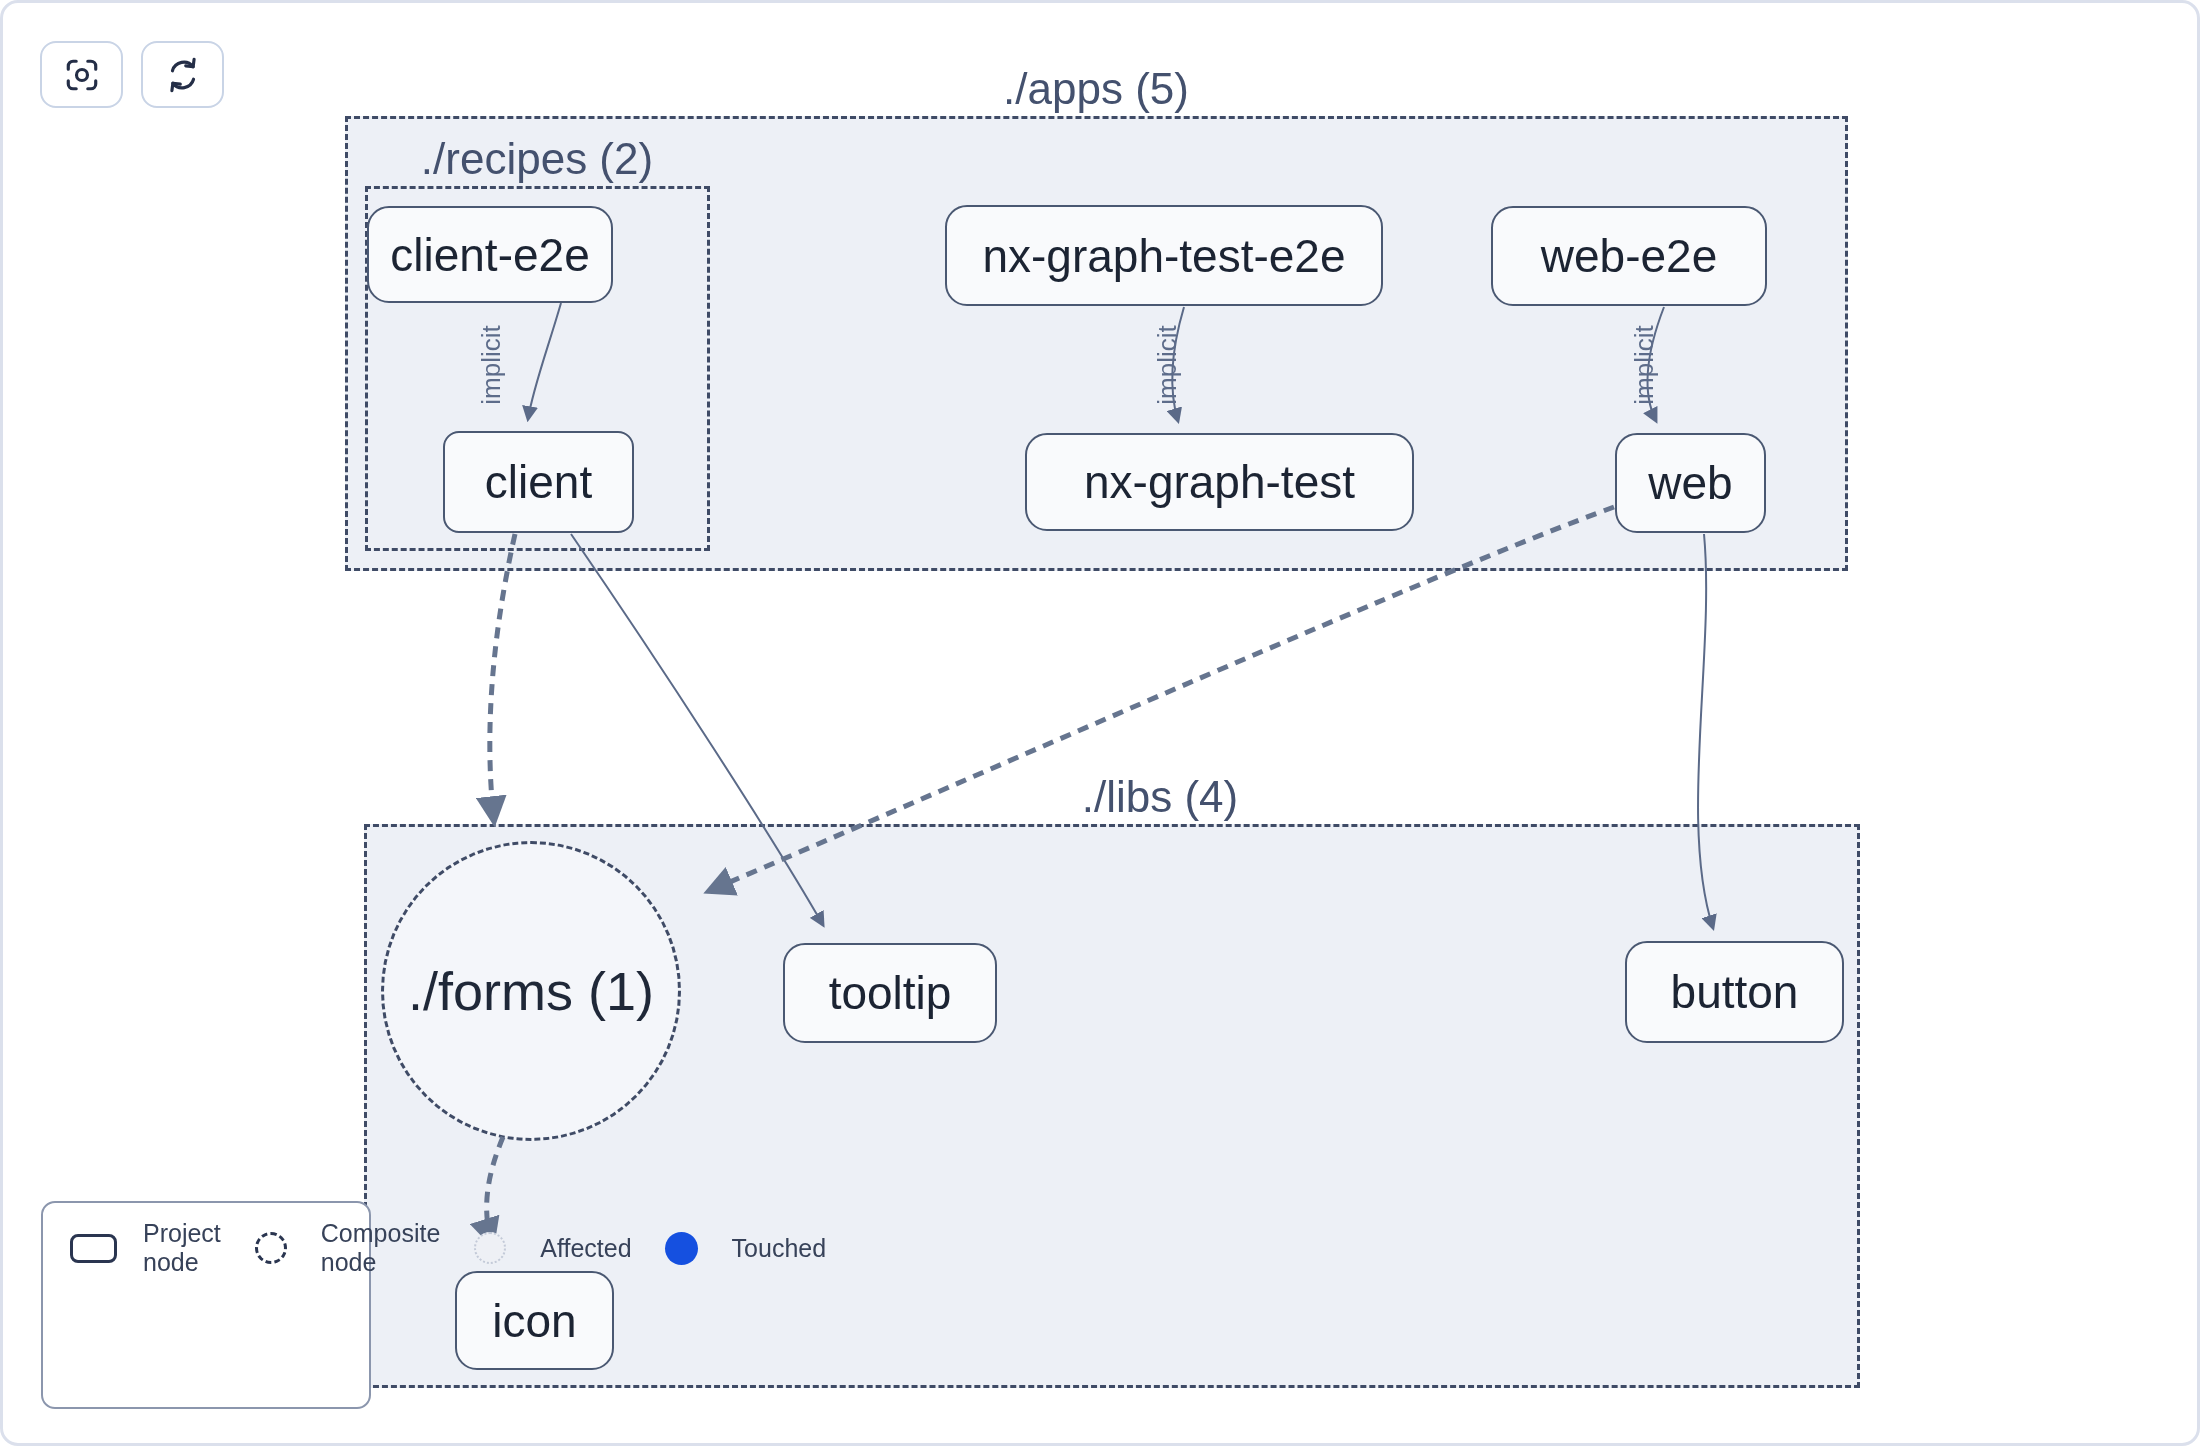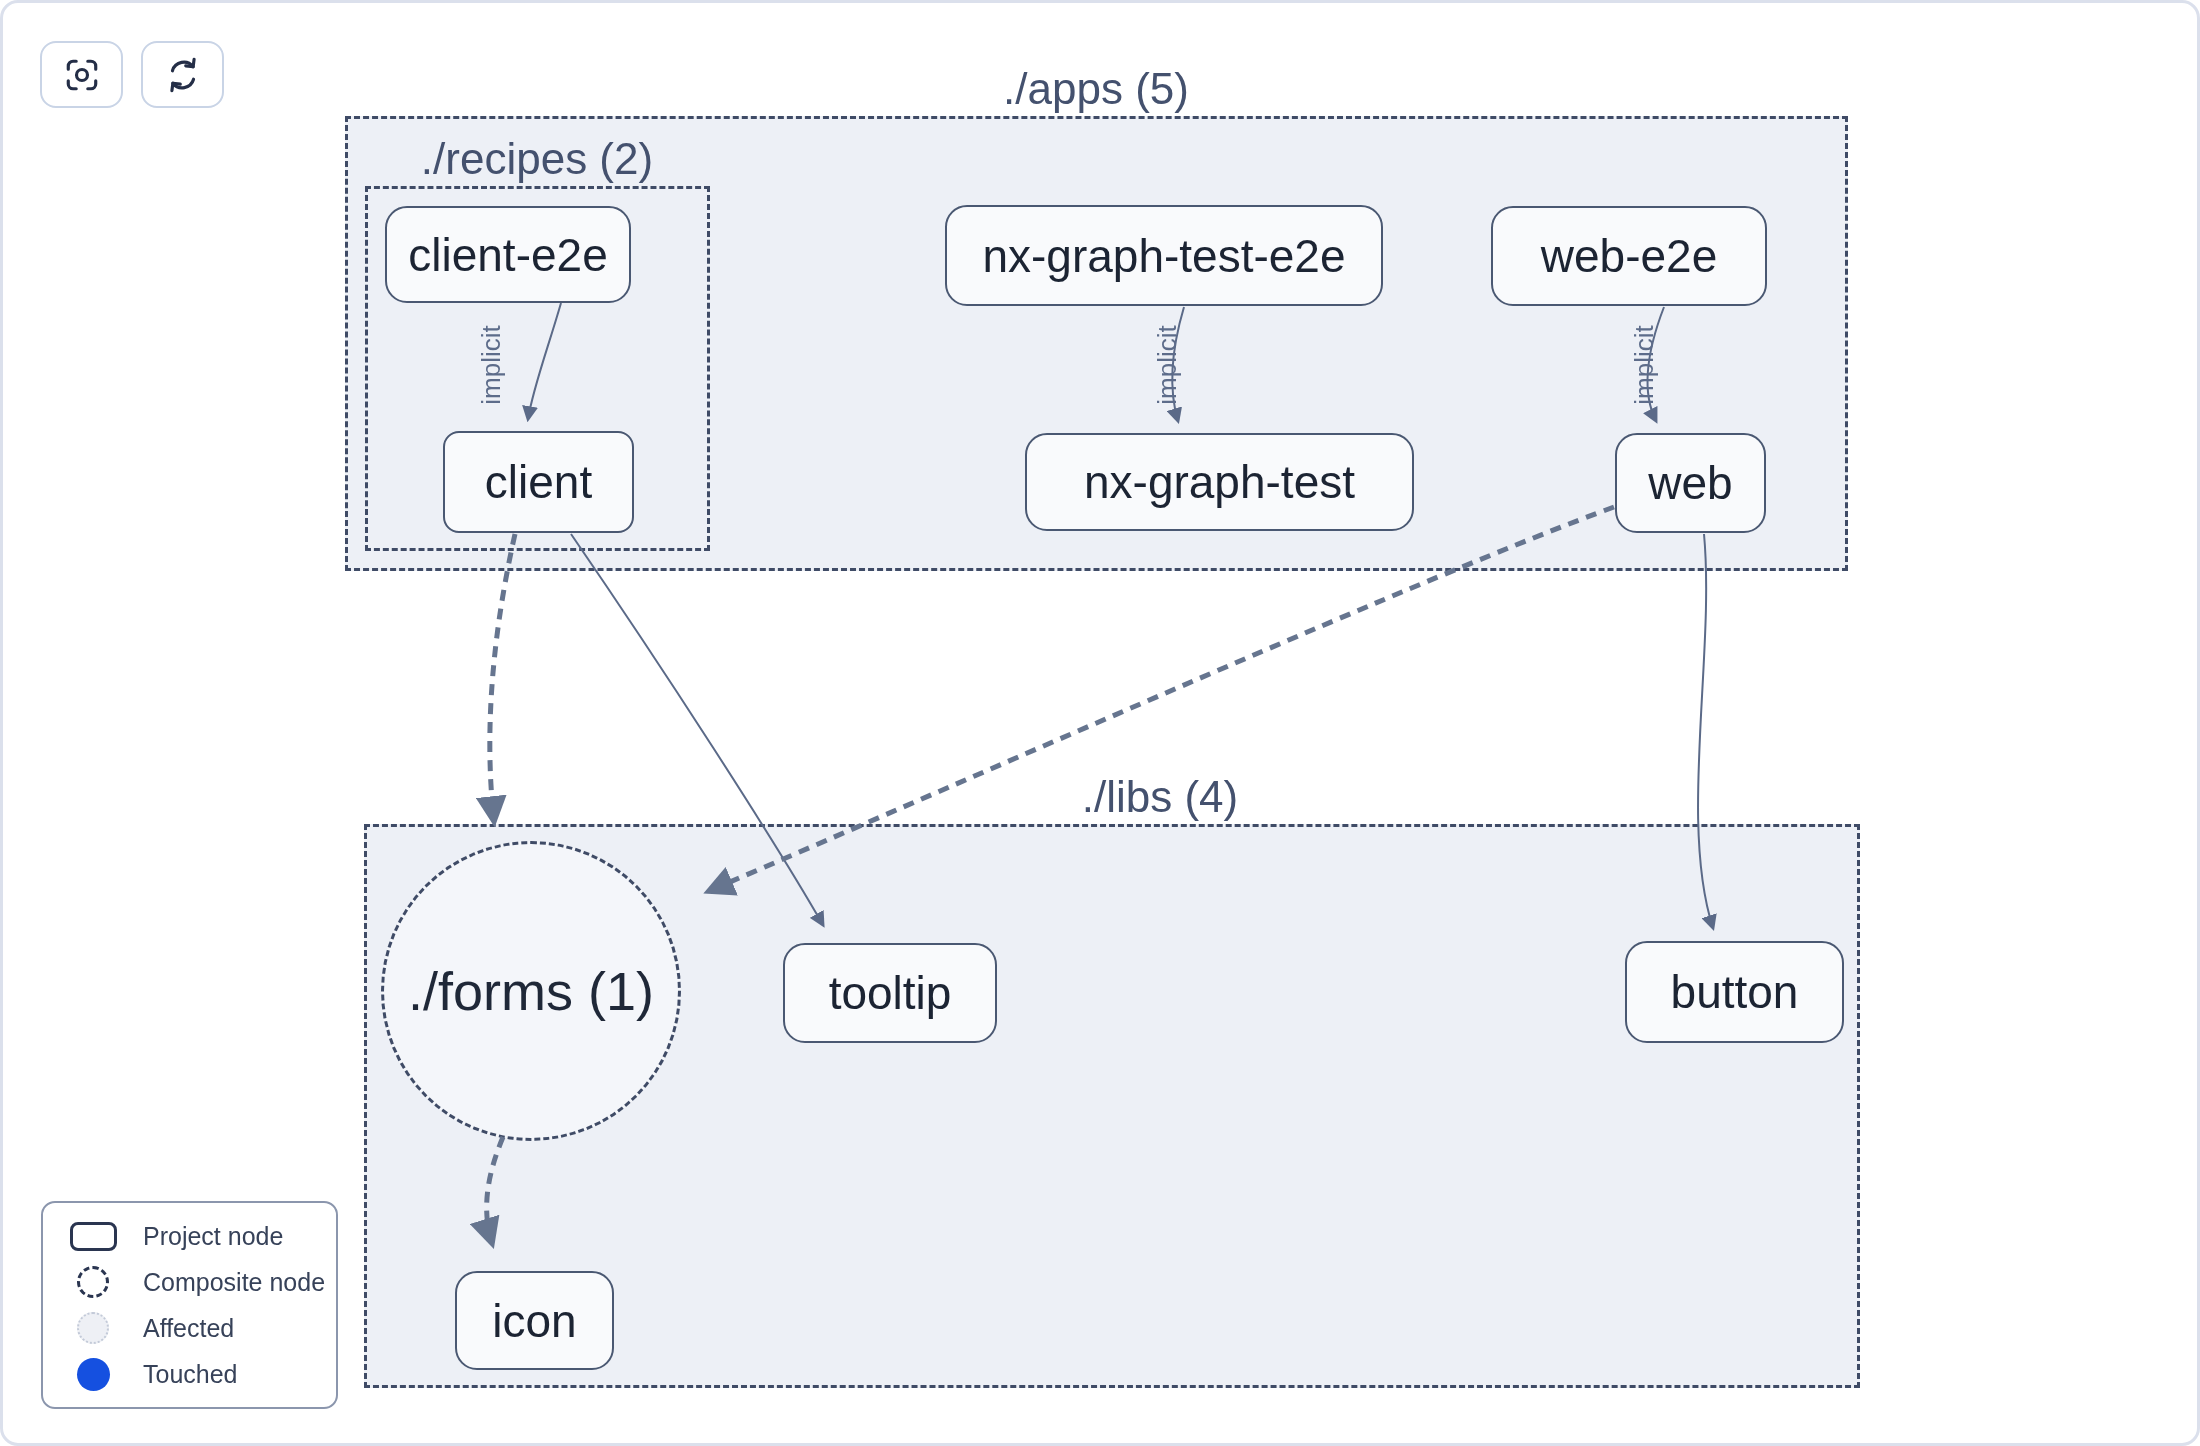--- a/index.html
+++ b/index.html
@@ -87,27 +87,27 @@
     font-size: 26px;
     color: #5d6c8a;
     white-space: nowrap;
     z-index: 5;
   }
 
   
   .legend {
     position: absolute;
     left: 38px; top: 1198px;
-    width: 297px; height: 208px;
+    width: 330px; height: 208px;
     background: #ffffff;
     border: 2px solid #8b96ad;
     border-radius: 14px;
     z-index: 10;
-    padding: 10px 0;
-    display: flex; flex-direction: column; justify-content: space-around;
+    padding: 22px 0;
+    display: flex; flex-direction: row; justify-content: space-around;
   }
   .legend-row { display: flex; align-items: center; height: 46px; }
   .legend-icon-cell { width: 100px; display: flex; align-items: center; justify-content: center; flex: none; }
   .legend-label { font-size: 25px; color: #374259; }
   .li-project   { width: 47px; height: 29px; border: 3px solid #2a3550; border-radius: 8px; background: #fff; }
   .li-composite { width: 32px; height: 32px; border: 3px dashed #2a3550; border-radius: 50%; background: #fff; }
   .li-affected  { width: 32px; height: 32px; border: 2px dotted #c3cad8; border-radius: 50%; background: #eef0f5; }
   .li-touched   { width: 33px; height: 33px; border-radius: 50%; background: #1550e0; }
 </style>
 </head>
@@ -143,21 +143,21 @@
   </svg>
 
   <div class="container-label" style="left:1093px; top:113px;">./apps (5)</div>
   <div class="container-label" style="left:534px; top:183px;">./recipes (2)</div>
   <div class="container-label" style="left:1157px; top:821px;">./libs (4)</div>
 
   <div class="edge-label" style="left:488px; top:362px;">implicit</div>
   <div class="edge-label" style="left:1164px; top:362px;">implicit</div>
   <div class="edge-label" style="left:1641px; top:362px;">implicit</div>
 
-  <div class="node" style="left:382px; top:203px; width:246px; height:97px;">client-e2e</div>
+  <div class="node" style="left:364px; top:203px; width:246px; height:97px;">client-e2e</div>
   <div class="node" style="left:440px; top:428px; width:191px; height:102px;border-radius:16px;">client</div>
   <div class="node" style="left:942px; top:202px; width:438px; height:101px;">nx-graph-test-e2e</div>
   <div class="node" style="left:1022px; top:430px; width:389px; height:98px;">nx-graph-test</div>
   <div class="node" style="left:1488px; top:203px; width:276px; height:100px;">web-e2e</div>
   <div class="node" style="left:1612px; top:430px; width:151px; height:100px;">web</div>
   <div class="node" style="left:780px; top:940px; width:214px; height:100px;">tooltip</div>
   <div class="node" style="left:1622px; top:938px; width:219px; height:102px;">button</div>
   <div class="node" style="left:452px; top:1268px; width:159px; height:99px;">icon</div>
 
   <button class="tool-btn" style="left:37px; top:38px;">

